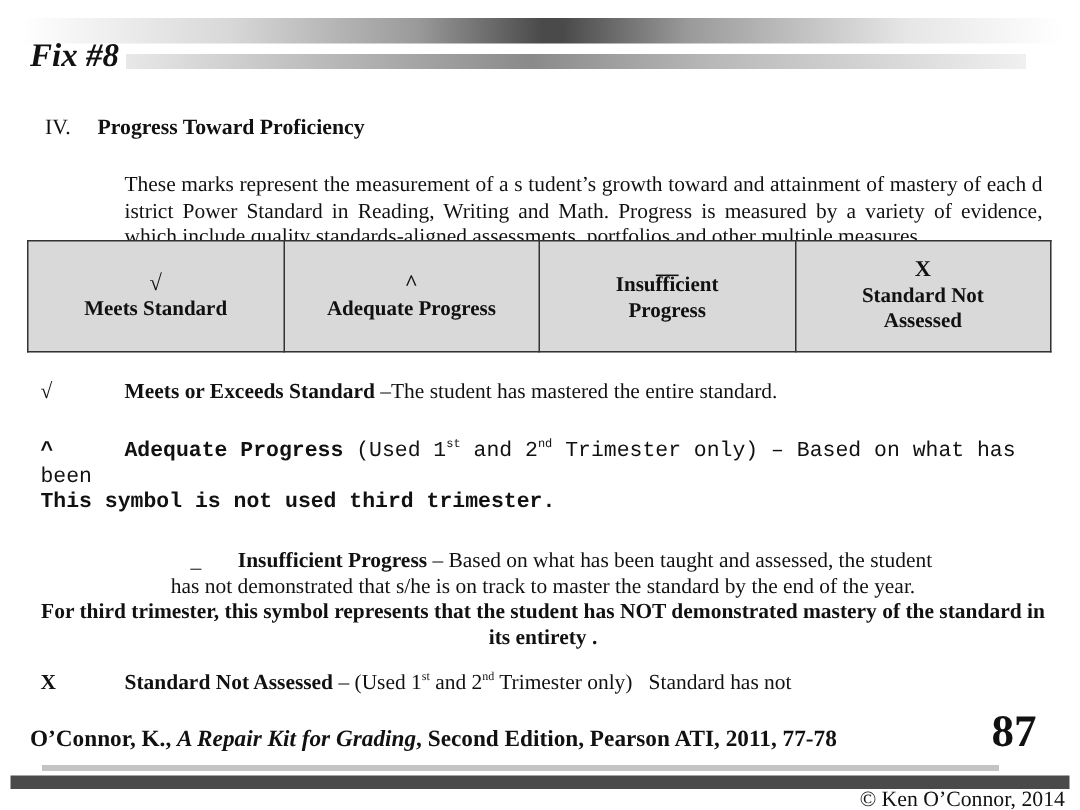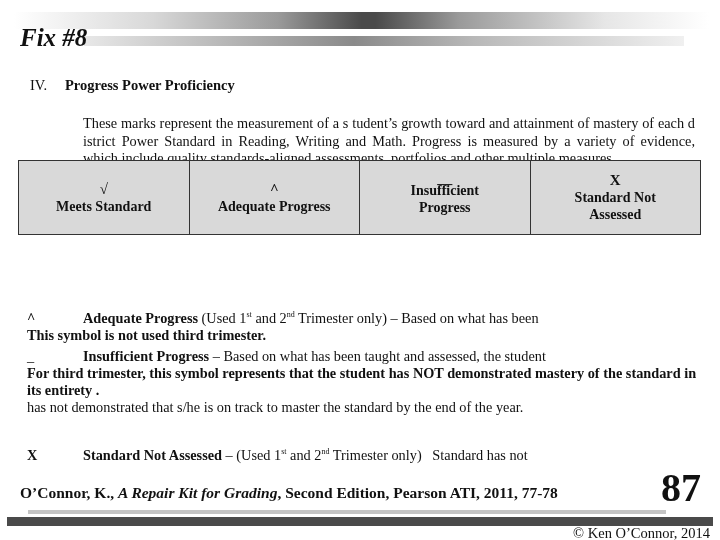--- a/index.html
+++ b/index.html
@@ -9,21 +9,21 @@
     }
     .bar-top1 {
       position: absolute; left: 14px; top: 12px; width: 695px; height: 17px;
       background: linear-gradient(to right, #ffffff 0%, #d8d8d8 20%, #9a9a9a 38%, #4a4a4a 50%, #4a4a4a 52%, #9a9a9a 64%, #e6e6e6 85%, #ffffff 100%);
     }
     .bar-top2 {
       position: absolute; left: 84px; top: 36px; width: 600px; height: 10px;
       background: linear-gradient(to right, #e8e8e8 0%, #8a8a8a 45%, #b8b8b8 65%, #f0f0f0 100%);
     }
     .slide-title {
-      position: absolute; left: 20px; top: 24px; font-size: 25px; font-weight: bold; font-style: italic;
+      position: absolute; left: 20px; top: 24px; font-size: 22px; font-weight: bold; font-style: italic;
       letter-spacing: 0px;
     }
     .section-heading {
       position: absolute; left: 30px; top: 57px; font-size: 14.5px; font-weight: bold; font-family: "Liberation Serif", serif;
     }
     .section-heading .num { font-weight: normal; display: inline-block; width: 35px; margin-top: 20px; }
     .intro {
       position: absolute; left: 83px; top: 75px; width: 612px; font-size: 14.3px; line-height: 17.5px;
       text-align: justify; text-align-last: left; margin-top: 40px;
     }
@@ -40,40 +40,40 @@
     .legend { position: absolute; left: 27px; width: 670px; font-size: 14.3px; line-height: 17px; }
     .legend .sym { display: inline-block; width: 56px; }
     .legend b { font-weight: bold; }
     .legend sup { font-size: 8px; line-height: 0; }
     .citation {
       position: absolute; left: 20px; top: 484px; font-size: 15.5px; font-weight: bold;
       font-family: "Liberation Serif", serif; white-space: nowrap;
     }
     .citation i { }
     .page-num {
-      position: absolute; left: 661px; top: 468px; font-size: 40px; font-weight: bold; line-height: 40px;
+      position: absolute; left: 661px; top: 468px; font-size: 30px; font-weight: bold; line-height: 40px;
     }
     .cite-underline {
       position: absolute; left: 28px; top: 510px; width: 638px; height: 4px; background: #c4c4c4;
     }
     .bar-bottom {
       position: absolute; left: 7px; top: 517px; width: 706px; height: 9px; background: #4a4a4a;
     }
     .copyright {
       position: absolute; right: 10px; top: 525px; font-size: 14.5px; white-space: nowrap;
     }
   </style>
 </head>
 <body>
 
 <div class="bar-top1"></div>
 <div class="bar-top2"></div>
 <div class="slide-title">Fix #8</div>
 
-<div class="section-heading"><span class="num">IV.</span><span>Progress Power Proficiency</span></div>
+<div class="section-heading"><span class="num">IV.</span><span>Progress Toward Proficiency</span></div>
 
 <div class="intro">These marks represent the measurement of a s tudent’s growth toward and attainment of mastery of each d istrict Power Standard in Reading, Writing and Math. Progress is measured by a variety of evidence, which include quality standards-aligned assessments, portfolios and other multiple measures.</div>
 
 <table class="marks">
   <tbody>
       <tr>
     <td style="width:25%">
       <span class="sym">√</span>
       <span>Meets Standard</span>
     </td>
@@ -87,31 +87,32 @@
     </td>
     <td style="width:25%">
       <span class="sym bold">X</span>
       <span style="display:inline-block;width:120px;">Standard Not Assessed</span>
     </td>
   </tr>
 </tbody>
   </table>
 
 <div class="legend" style="top:253px;">
+  <div><span class="sym">√</span><b>Meets or Exceeds Standard</b><span> –The student has mastered the entire standard.</span></div>
 </div>
 
-<div class="legend" style="top:310px;">
+<div class="legend" style="top:293px;font-family:Liberation Mono, monospace;">
   <div><span class="sym" style="font-weight:bold;">^</span><b>Adequate Progress</b><span> (Used 1</span><sup>st</sup><span> and 2</span><sup>nd</sup><span> Trimester only) – Based on what has been</span></div>
   <div><b>This symbol is not used third trimester.</b></div>
 </div>
 
-<div class="legend" style="top:348px;">
+<div class="legend" style="top:366px;text-align:center;">
   <div><span class="sym">_</span><b>Insufficient Progress</b><span> – Based on what has been taught and assessed, the student</span></div>
+  <div>has not demonstrated that s/he is on track to master the standard by the end of the year.</div>
   <div><b>For third trimester, this symbol represents that the student has NOT demonstrated mastery of the standard in its entirety .</b></div>
-  <div>has not demonstrated that s/he is on track to master the standard by the end of the year.</div>
 </div>
 
 <div class="legend" style="top:447px;">
   <div><span class="sym" style="font-weight:bold;">X</span><b>Standard Not Assessed</b><span> – (Used 1</span><sup>st</sup><span> and 2</span><sup>nd</sup><span style="white-space:pre;"> Trimester only)   Standard has not</span></div>
 </div>
 
 <div class="citation"><span>O’Connor, K., </span><i>A Repair Kit for Grading</i><span>, Second Edition, Pearson ATI, 2011, 77-78</span></div>
 <div class="page-num">87</div>
 <div class="cite-underline"></div>
 <div class="bar-bottom"></div>

